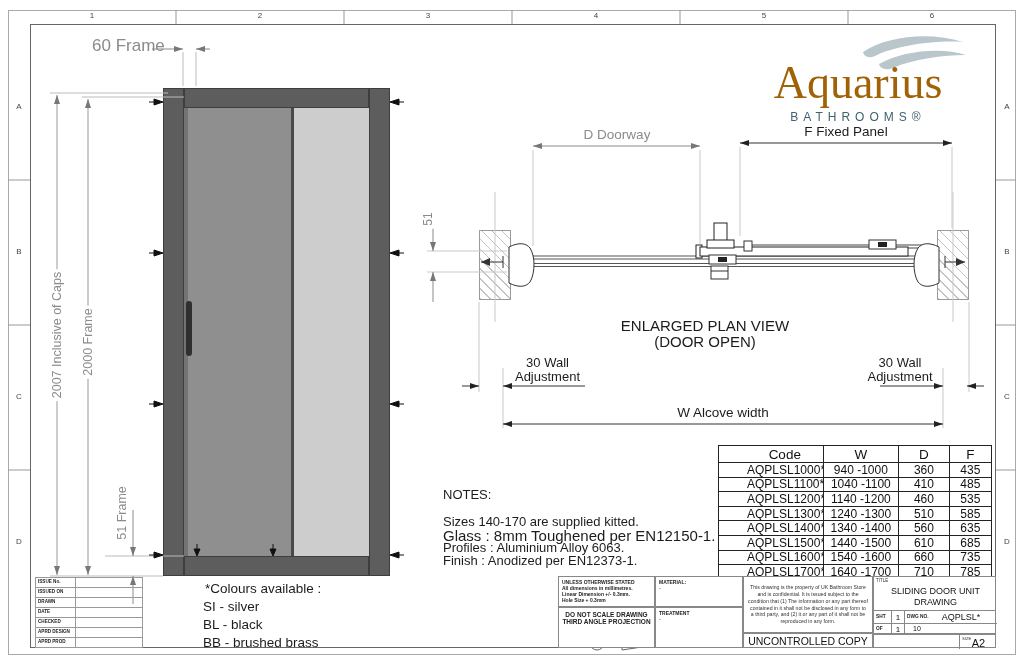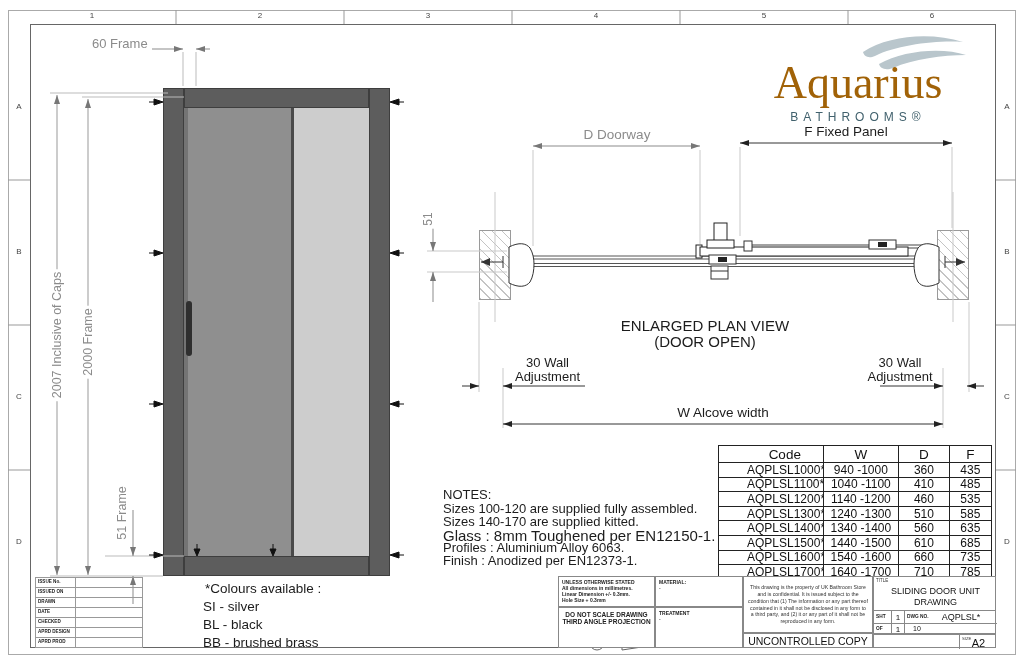--- a/index.html
+++ b/index.html
@@ -193,38 +193,37 @@
 
     <g stroke="#666" stroke-width="1" fill="none">
       <circle cx="597" cy="643" r="7"></circle>
         <circle cx="597" cy="643" r="2.6"></circle>
         <path d="M586,643 H608"></path>
       <polygon points="622,637 645,640.5 645,646.5 622,650"></polygon>
         <path d="M640,639.5 V647.5"></path>
     </g>
   </svg>
 
-  <div class="t gray" style="left:92px;top:36px;width:56px;font-size:13px;text-align:left;">60 Frame</div>
+  <div class="t gray" style="left:92px;top:36px;width:56px;font-size:17px;text-align:center;">60 Frame</div>
   <div class="t gray rot" style="left:57px;top:335px;font-size:12.5px;">2007 Inclusive of Caps</div>
   <div class="t gray rot" style="left:88px;top:342px;font-size:12.5px;">2000 Frame</div>
   <div class="t gray rot" style="left:122px;top:513px;font-size:12.5px;">51 Frame</div>
 
   <div class="t gray ctr" style="left:557px;top:127px;width:120px;font-size:13.5px;">D Doorway</div>
   <div class="t ctr" style="left:786px;top:124px;width:120px;font-size:13.5px;">F Fixed Panel</div>
   <div class="t gray rot" style="left:428px;top:219px;font-size:12px;">51</div>
   <div class="t ctr" style="left:595px;top:317px;width:220px;font-size:15px;">ENLARGED PLAN VIEW</div>
   <div class="t ctr" style="left:595px;top:333px;width:220px;font-size:15px;">(DOOR OPEN)</div>
   <div class="t ctr" style="left:505px;top:355px;width:85px;font-size:13px;">30 Wall</div>
   <div class="t ctr" style="left:505px;top:369px;width:85px;font-size:13px;">Adjustment</div>
   <div class="t ctr" style="left:855px;top:355px;width:90px;font-size:13px;">30 Wall</div>
   <div class="t ctr" style="left:855px;top:369px;width:90px;font-size:13px;">Adjustment</div>
   <div class="t ctr" style="left:633px;top:405px;width:180px;font-size:13.5px;">W Alcove width</div>
 
   <div class="t" style="left:443px;top:487px;font-size:13px;">NOTES:</div>
-  <div class="t" style="left:443px;top:501px;font-size:13px;">Sizes 100-120 are supplied fully assembled.</div>
   <div class="t" style="left:443px;top:514px;font-size:13px;">Sizes 140-170 are supplied kitted.</div>
   <div class="t" style="left:443px;top:527px;font-size:15px;">Glass : 8mm Toughened per EN12150-1.</div>
   <div class="t" style="left:443px;top:540px;font-size:13px;">Profiles : Aluminium Alloy 6063.</div>
   <div class="t" style="left:443px;top:553px;font-size:13px;">Finish : Anodized per EN12373-1.</div>
 
   <div class="t" style="left:205px;top:581px;font-size:13.5px;">*Colours available :</div>
   <div class="t" style="left:203px;top:599px;font-size:13.5px;">SI - silver</div>
   <div class="t" style="left:203px;top:617px;font-size:13.5px;">BL - black</div>
   <div class="t" style="left:203px;top:635px;font-size:13.5px;">BB - brushed brass</div>
 

